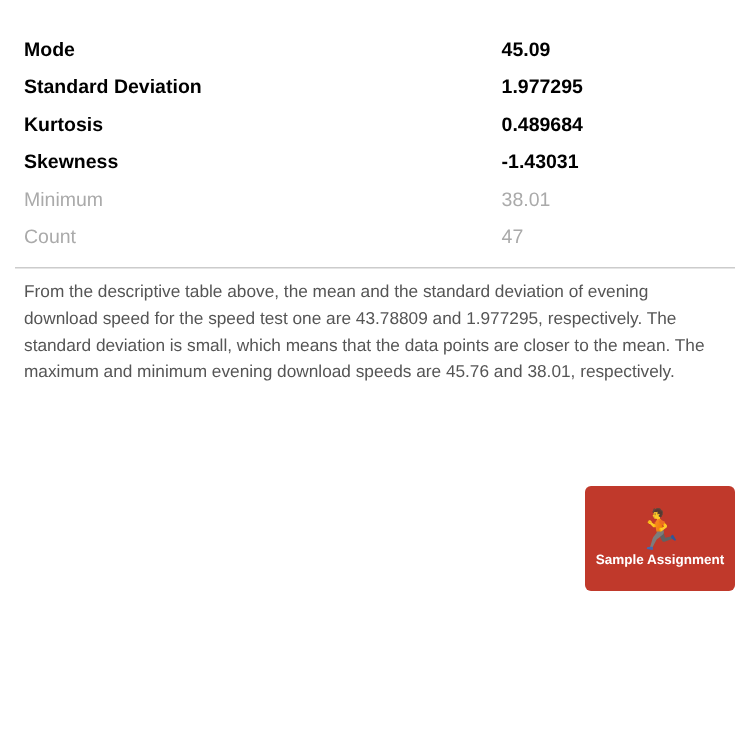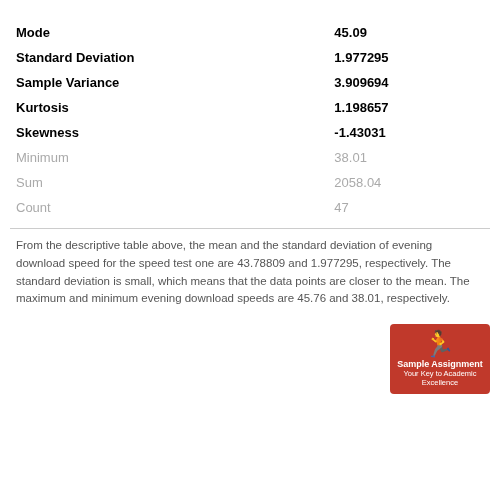--- a/index.html
+++ b/index.html
@@ -111,46 +111,37 @@
     <tbody id="stats-body">
         <tr class="bold-row">
           <td>Mode</td>
           <td>45.09</td>
         </tr>
         <tr class="bold-row">
           <td>Standard Deviation</td>
           <td>1.977295</td>
         </tr>
         <tr class="bold-row">
-          <td>Sample Variance</td>
-          <td>3.909694</td>
-        </tr>
-        <tr class="bold-row">
           <td>Kurtosis</td>
-          <td>1.198657</td>
+          <td>0.489684</td>
         </tr>
         <tr class="bold-row">
           <td>Skewness</td>
           <td>-1.43031</td>
         </tr>
         <tr class="muted-row">
           <td>Minimum</td>
           <td>38.01</td>
-        </tr>
-        <tr class="muted-row">
-          <td>Sum</td>
-          <td>2058.04</td>
         </tr>
         <tr class="muted-row">
           <td>Count</td>
           <td>47</td>
         </tr>
       </tbody>
   </table>
   <hr class="divider">
   <p class="description-text">From the descriptive table above, the mean and the standard deviation of evening download speed for the speed test one are 43.78809 and 1.977295, respectively. The standard deviation is small, which means that the data points are closer to the mean. The maximum and minimum evening download speeds are 45.76 and 38.01, respectively.</p>
 
   <div class="watermark">
     <div class="watermark-icon">🏃</div>
     <div class="watermark-title">Sample Assignment</div>
-    <div class="watermark-subtitle">Your Key to Academic Excellence</div>
   </div>
 </div>
 
 </body></html>

